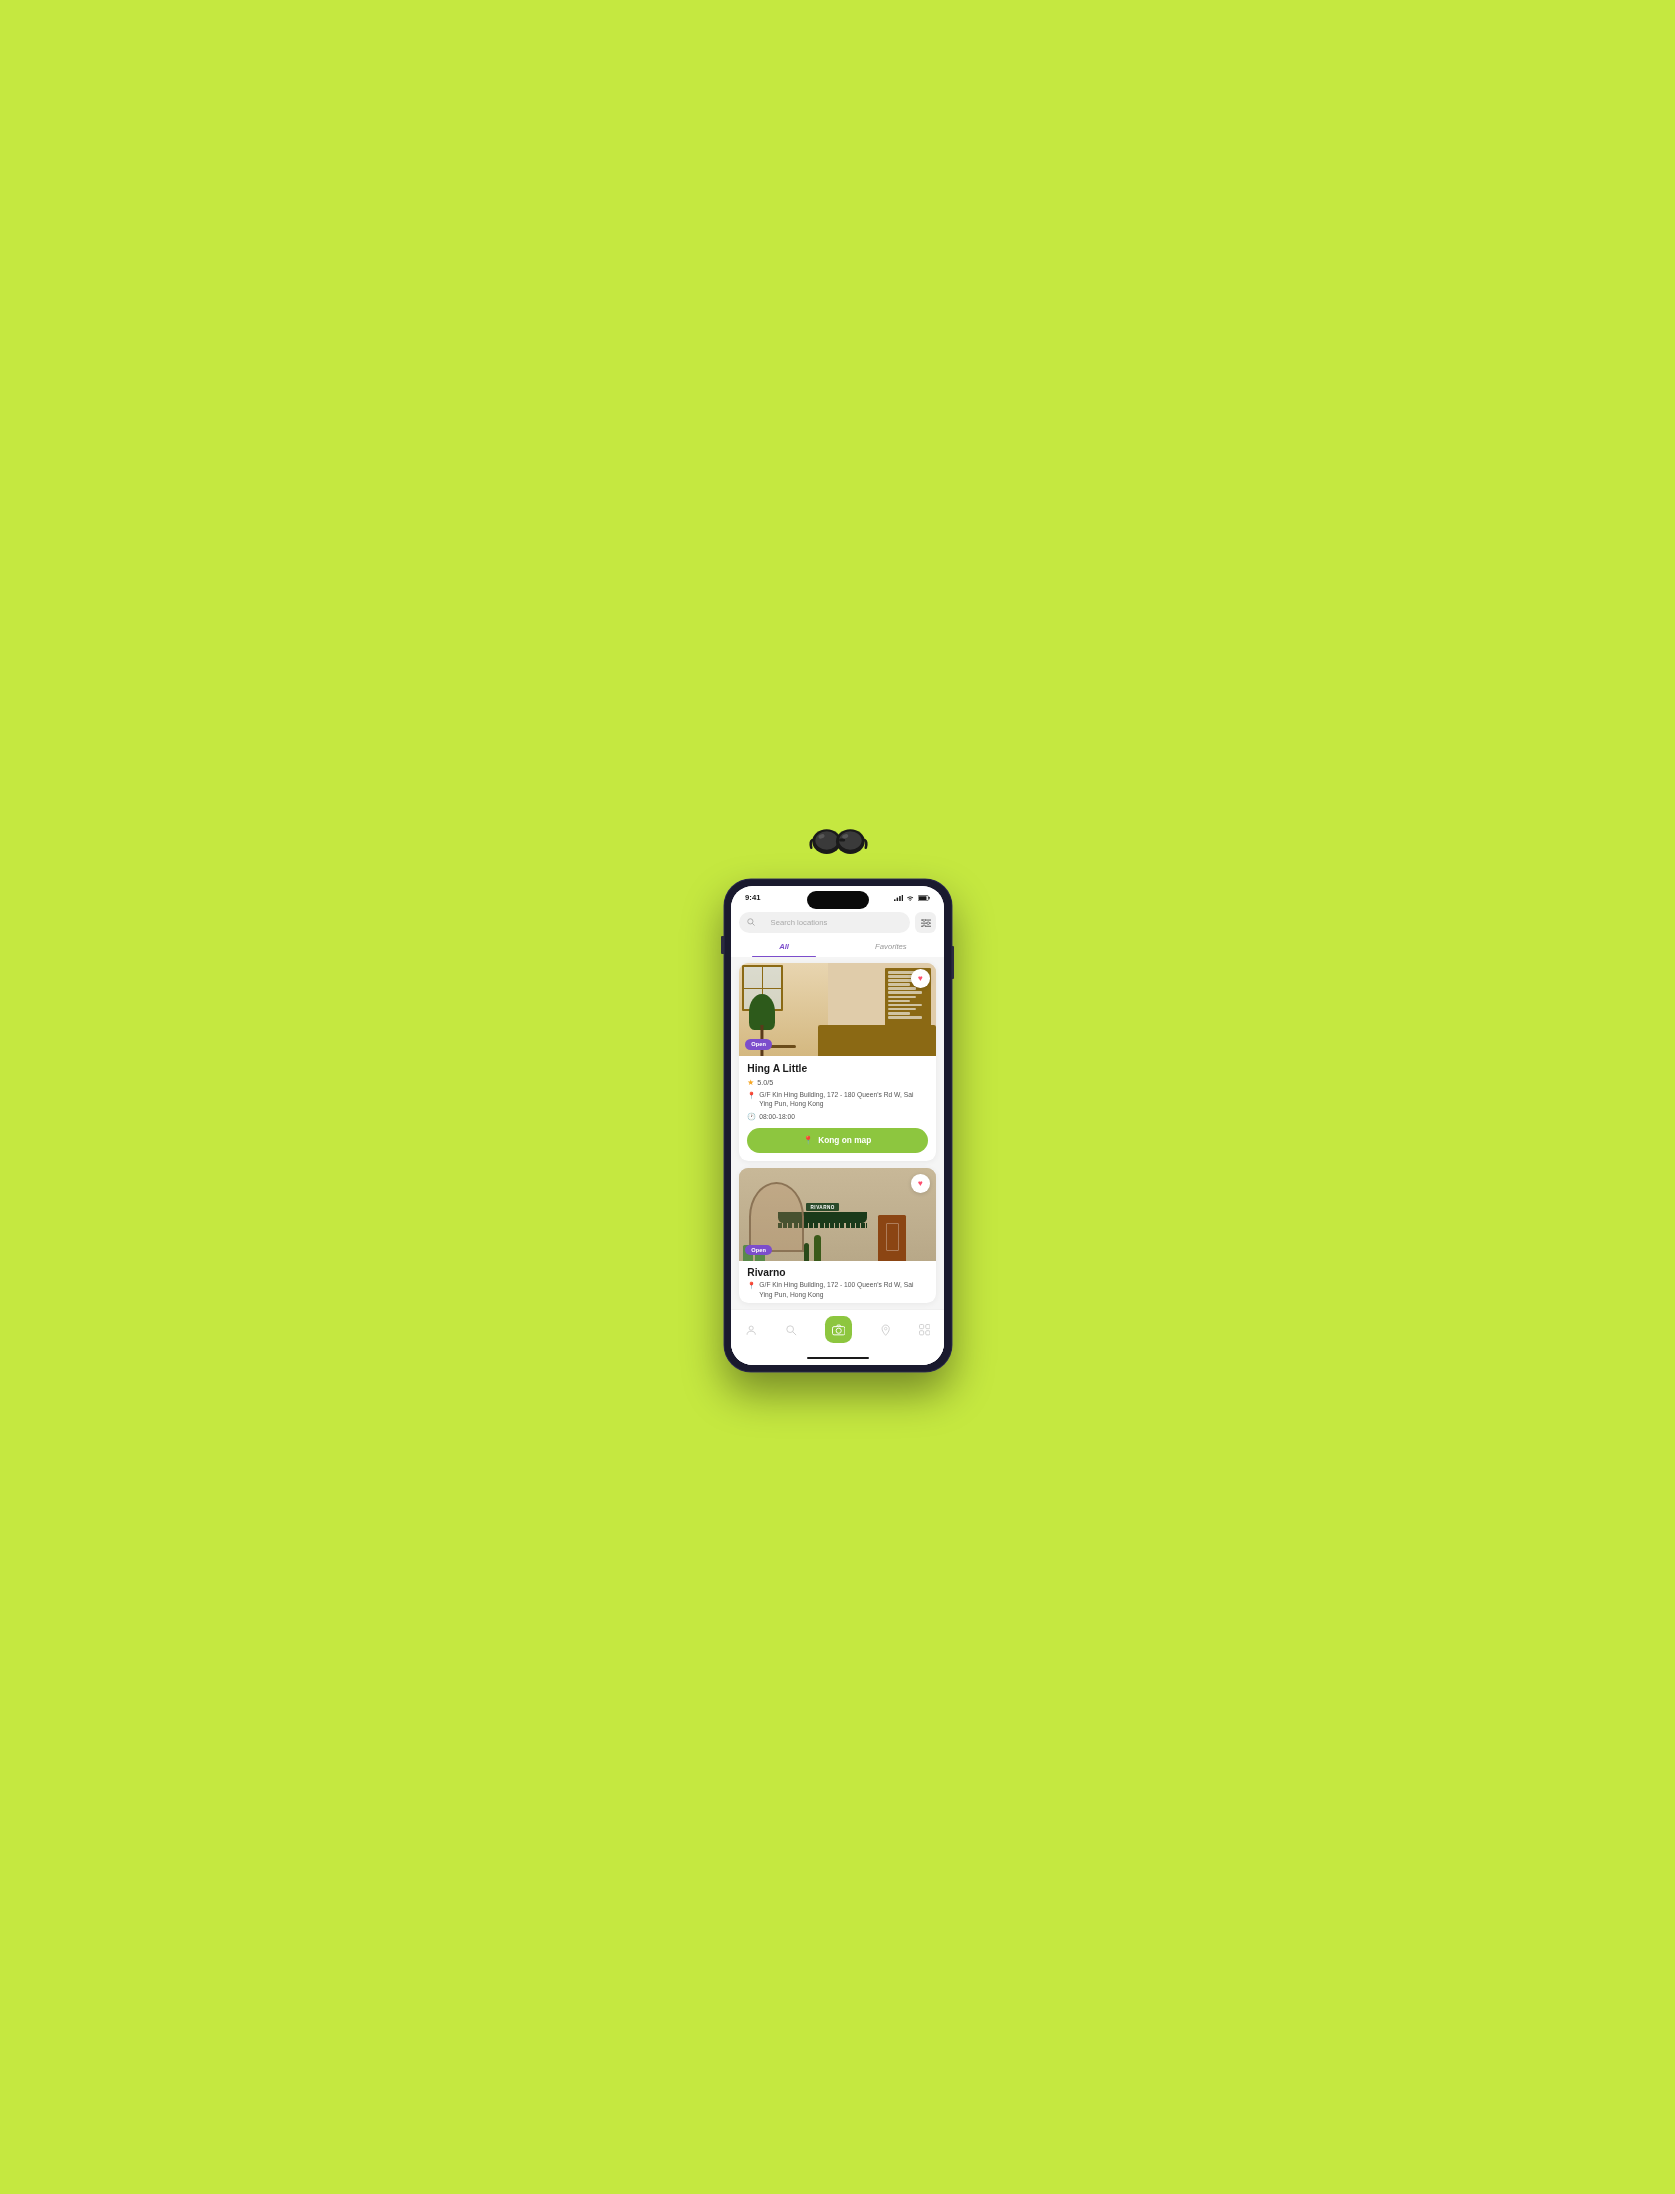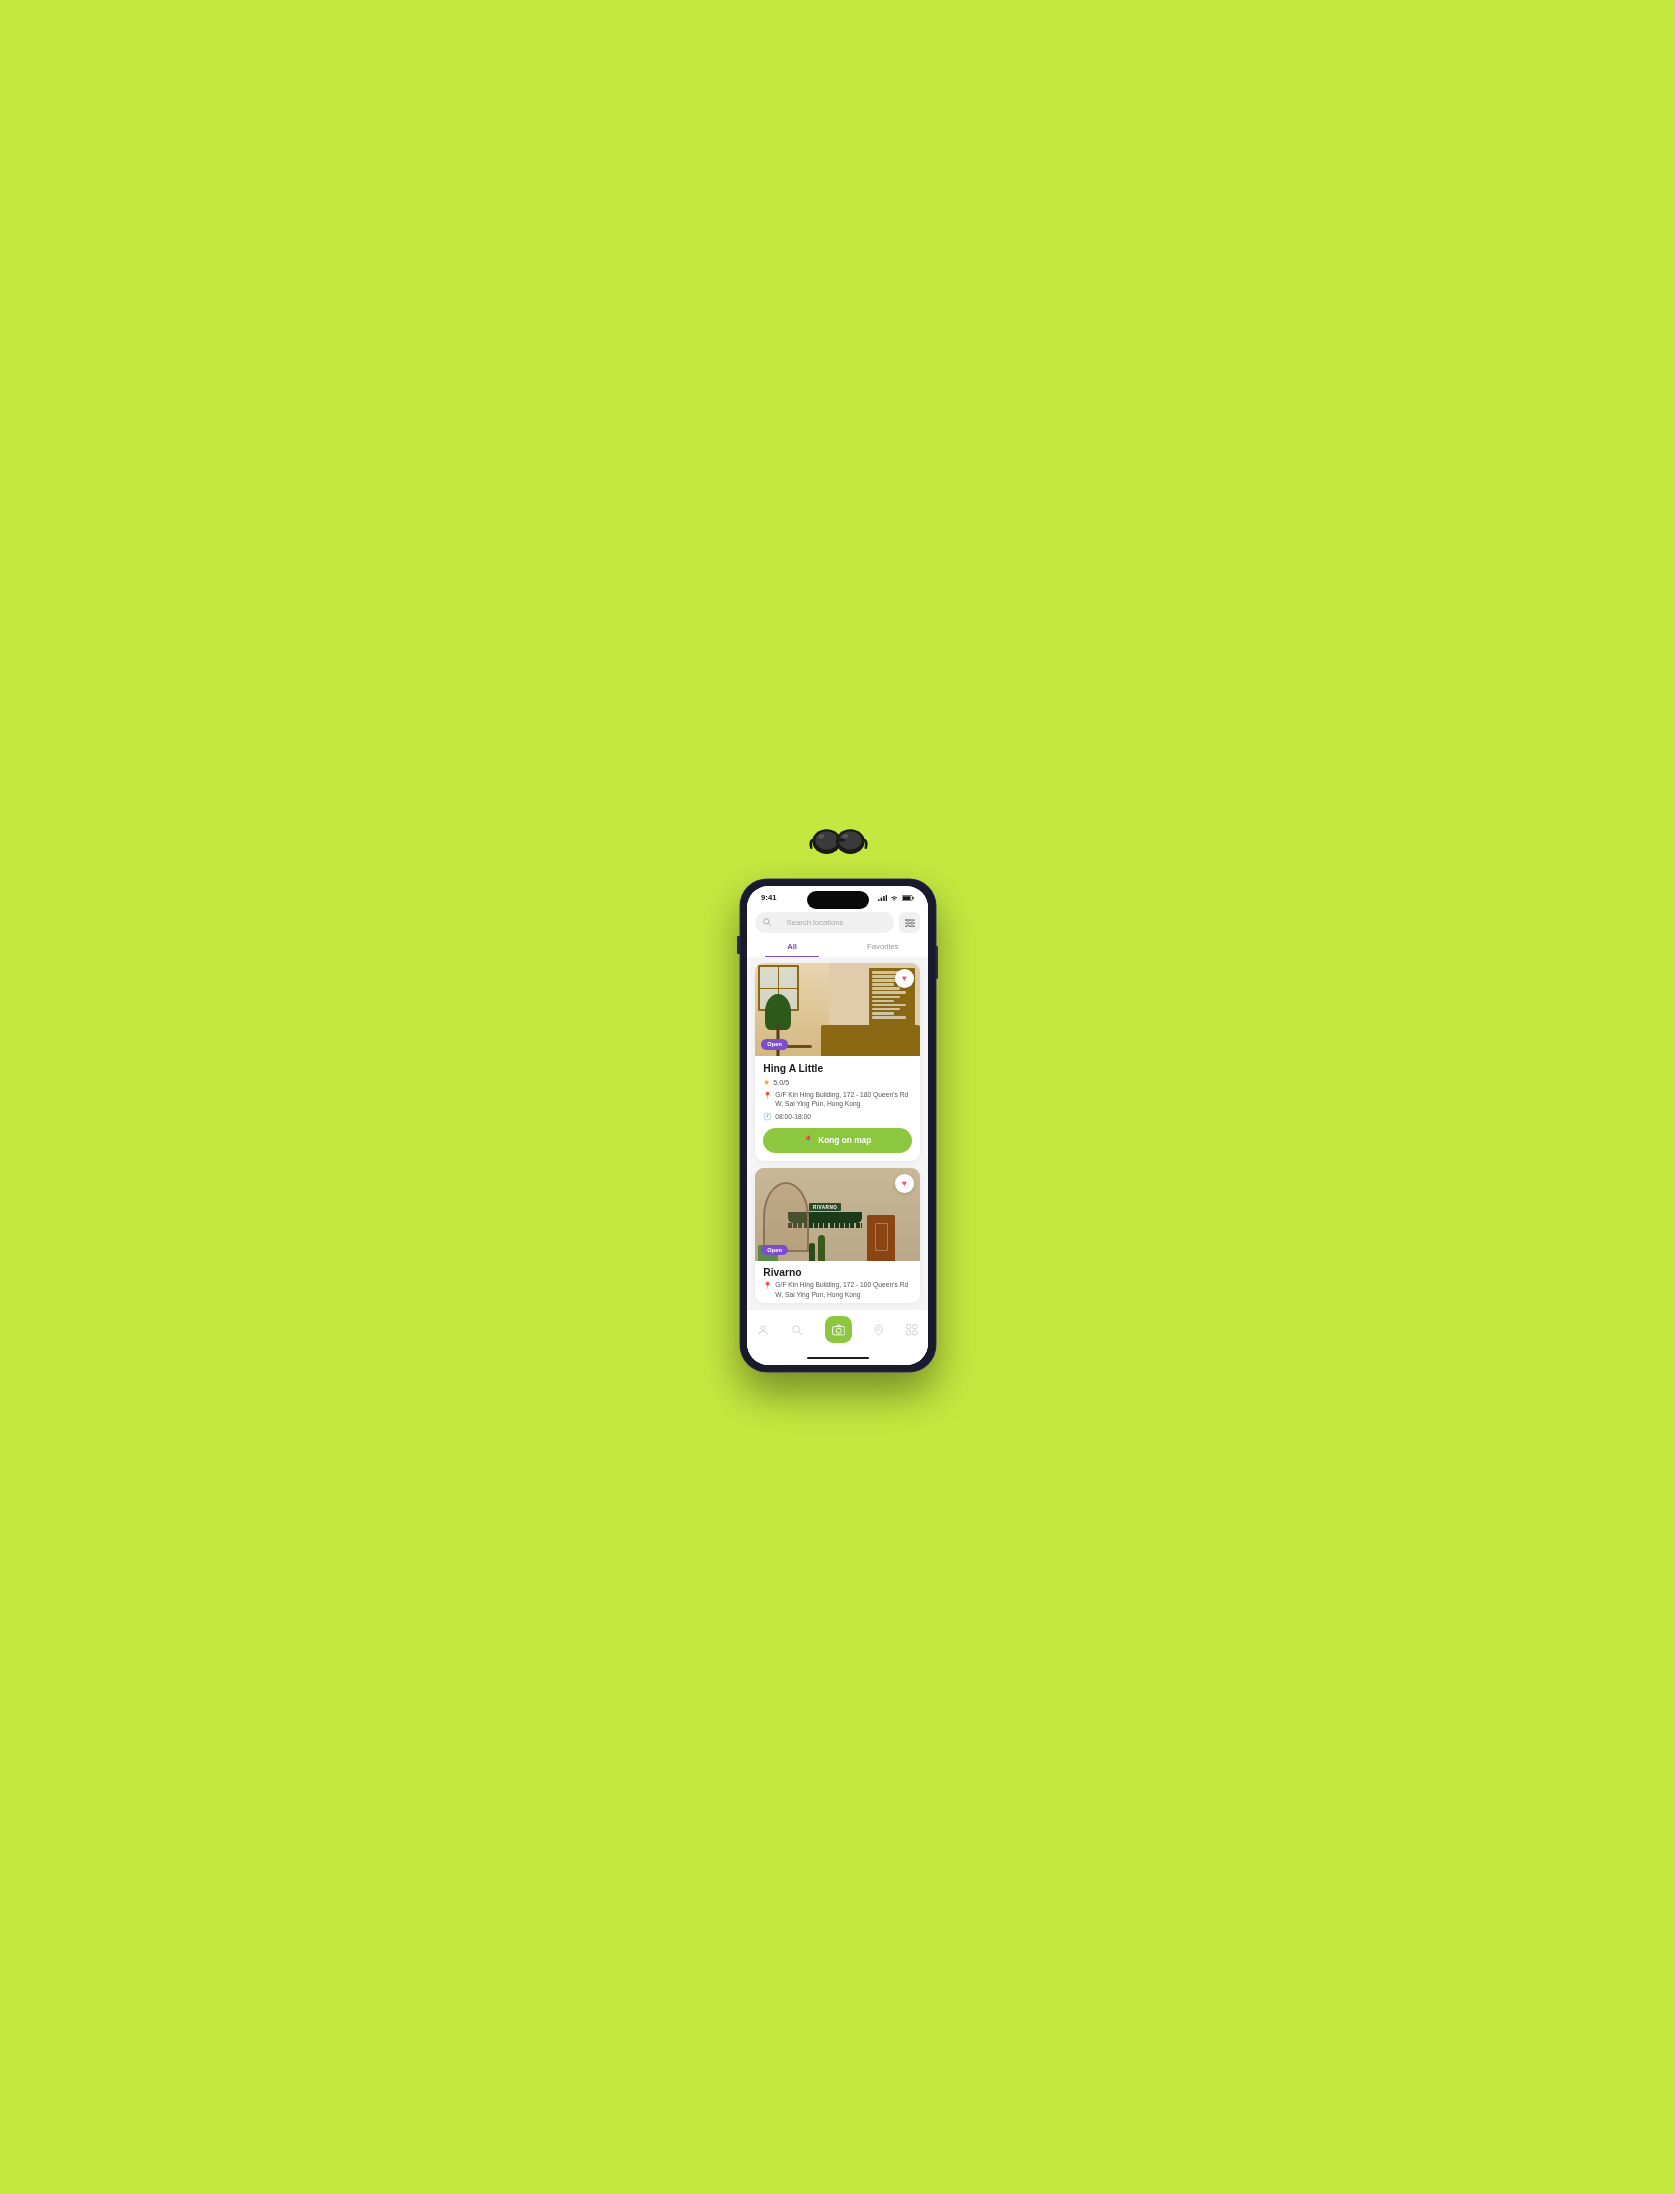--- a/index.html
+++ b/index.html
@@ -20,21 +20,21 @@
     
     .app-logo {
       margin-bottom: 18.6px;
     }
     .logo-svg {
       width: 62px;
       height: 36px;
     }
     
     .phone-frame {
-      width: 196px;
+      width: 228px;
       background: #1a1a2e;
       border-radius: 27px;
       padding: 7.2px;
       box-shadow:
         0 0 0 0.5px #3a3a5c,
         0 20.6px 41px rgba(0,0,0,0.4),
         inset 0 0 0 0.5px #2a2a4a;
       position: relative;
     }
     
@@ -132,20 +132,21 @@
       display: flex;
       align-items: center;
       justify-content: center;
       flex-shrink: 0;
     }
     
     .tabs {
       display: flex;
       background: white;
       padding: 5.2px 0 0;
+      font-style: italic;
     }
     .tab {
       flex: 1;
       text-align: center;
       padding: 4.1px 0 5.2px;
       font-size: 7.7px;
       color: #999;
       position: relative;
     }
     .tab.active {

